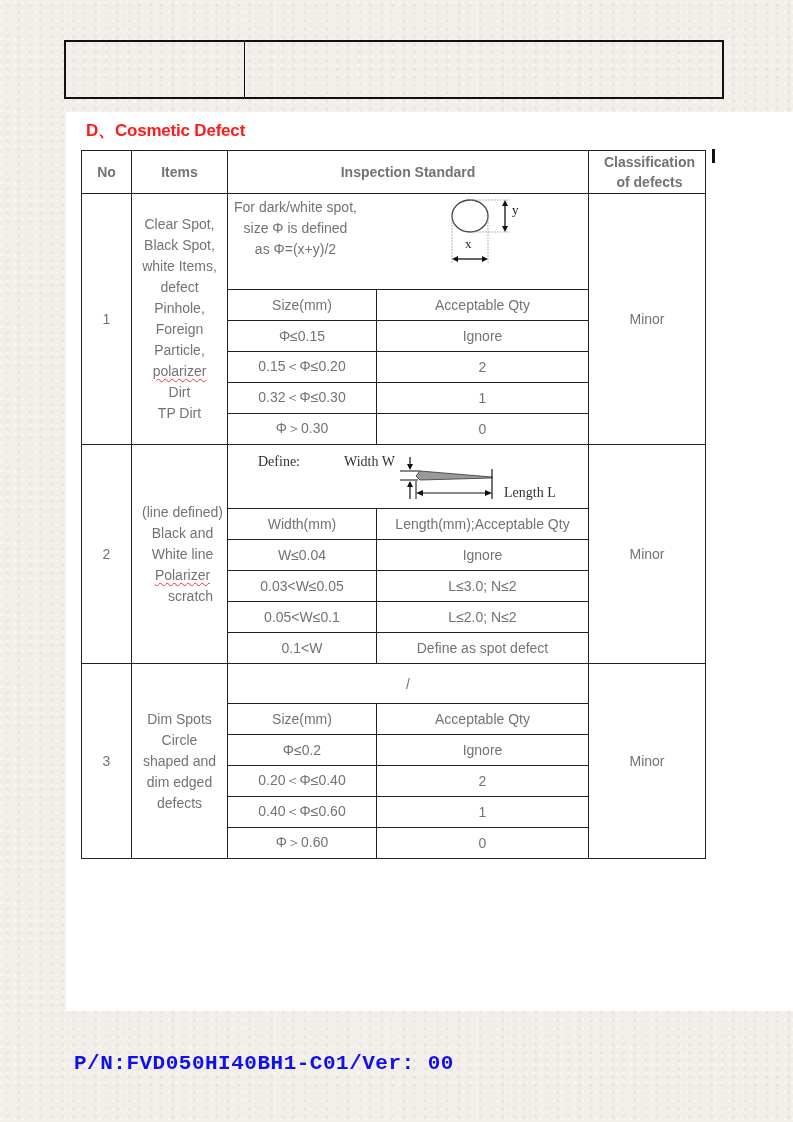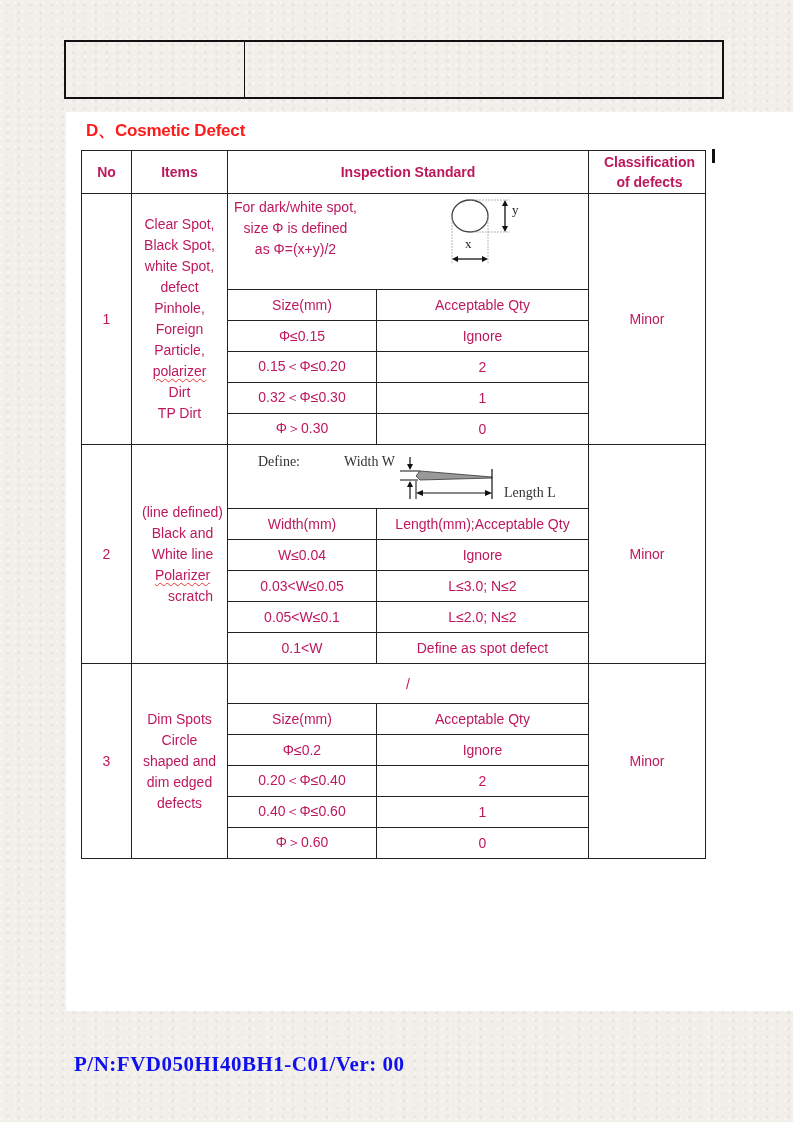--- a/index.html
+++ b/index.html
@@ -21,21 +21,21 @@
   }
   .page {
     position:absolute; left:66px; top:112px; width:744px; height:899px; background:#fff;
   }
   .section-title {
     position:absolute; left:20px; top:7px; color:#ff1a1a; font-weight:bold; font-size:17px;
     letter-spacing:-0.2px;
   }
   table.spec {
     position:absolute; left:15px; top:38px; border-collapse:collapse;
-    font-size:14px; color:#be185d;
+    font-size:14px; color:#737373;
   }
   table.spec td, table.spec th {
     border:1.5px solid #222; padding:0; text-align:center; vertical-align:middle;
   }
   table.spec th { font-weight:bold; height:42px; }
   .col-no { width:50px; }
   .col-items { width:96px; }
   .col-size { width:149px; }
   .col-qty { width:212px; }
   .col-class { width:117px; }
@@ -45,21 +45,21 @@
   .th-left { text-align:right; padding-left:5px !important; line-height:20px; }
   .spell { text-decoration: underline wavy #e33; text-decoration-thickness:1px; text-underline-offset:2px; }
   .diagram-cell { position:relative; height:95px; text-align:left; }
   .def-text { position:absolute; left:6px; top:3px; line-height:21px; font-size:14px; }
   .circle-fig { position:absolute; left:220px; top:4px; }
   .line-fig { position:absolute; left:20px; top:4px; }
   .slash-cell { height:39px; }
   .cursor-mark { position:absolute; left:646px; top:37px; width:3px; height:14px; background:#111; }
   .footer {
     position:absolute; left:74px; top:1052px; color:#1010ee; font-size:21px;
-    font-family: Liberation Serif, serif; font-weight:bold; letter-spacing:0.5px;
+    font-family: Liberation Mono, monospace; font-weight:bold; letter-spacing:0.5px;
   }
 </style>
 </head>
 <body>
 
 <div class="header-box">
   <div class="divider"></div>
 </div>
 
 <div class="page">
@@ -83,21 +83,21 @@
         <span>Classification</span><br>
         <span>of defects</span>
       </th>
     </tr>
 
     <tr>
       <td rowspan="6">1</td>
       <td rowspan="6" class="items-text">
         <span>Clear Spot,</span><br>
         <span>Black Spot,</span><br>
-        <span>white Spot,</span><br>
+        <span>white Items,</span><br>
         <span>defect</span><br>
         <span>Pinhole,</span><br>
         <span>Foreign</span><br>
         <span>Particle,</span><br>
         <span class="spell">polarizer</span><br>
         <span>Dirt</span><br>
         <span>TP Dirt</span>
       </td>
       <td colspan="2" class="diagram-cell">
         <div class="def-text">

